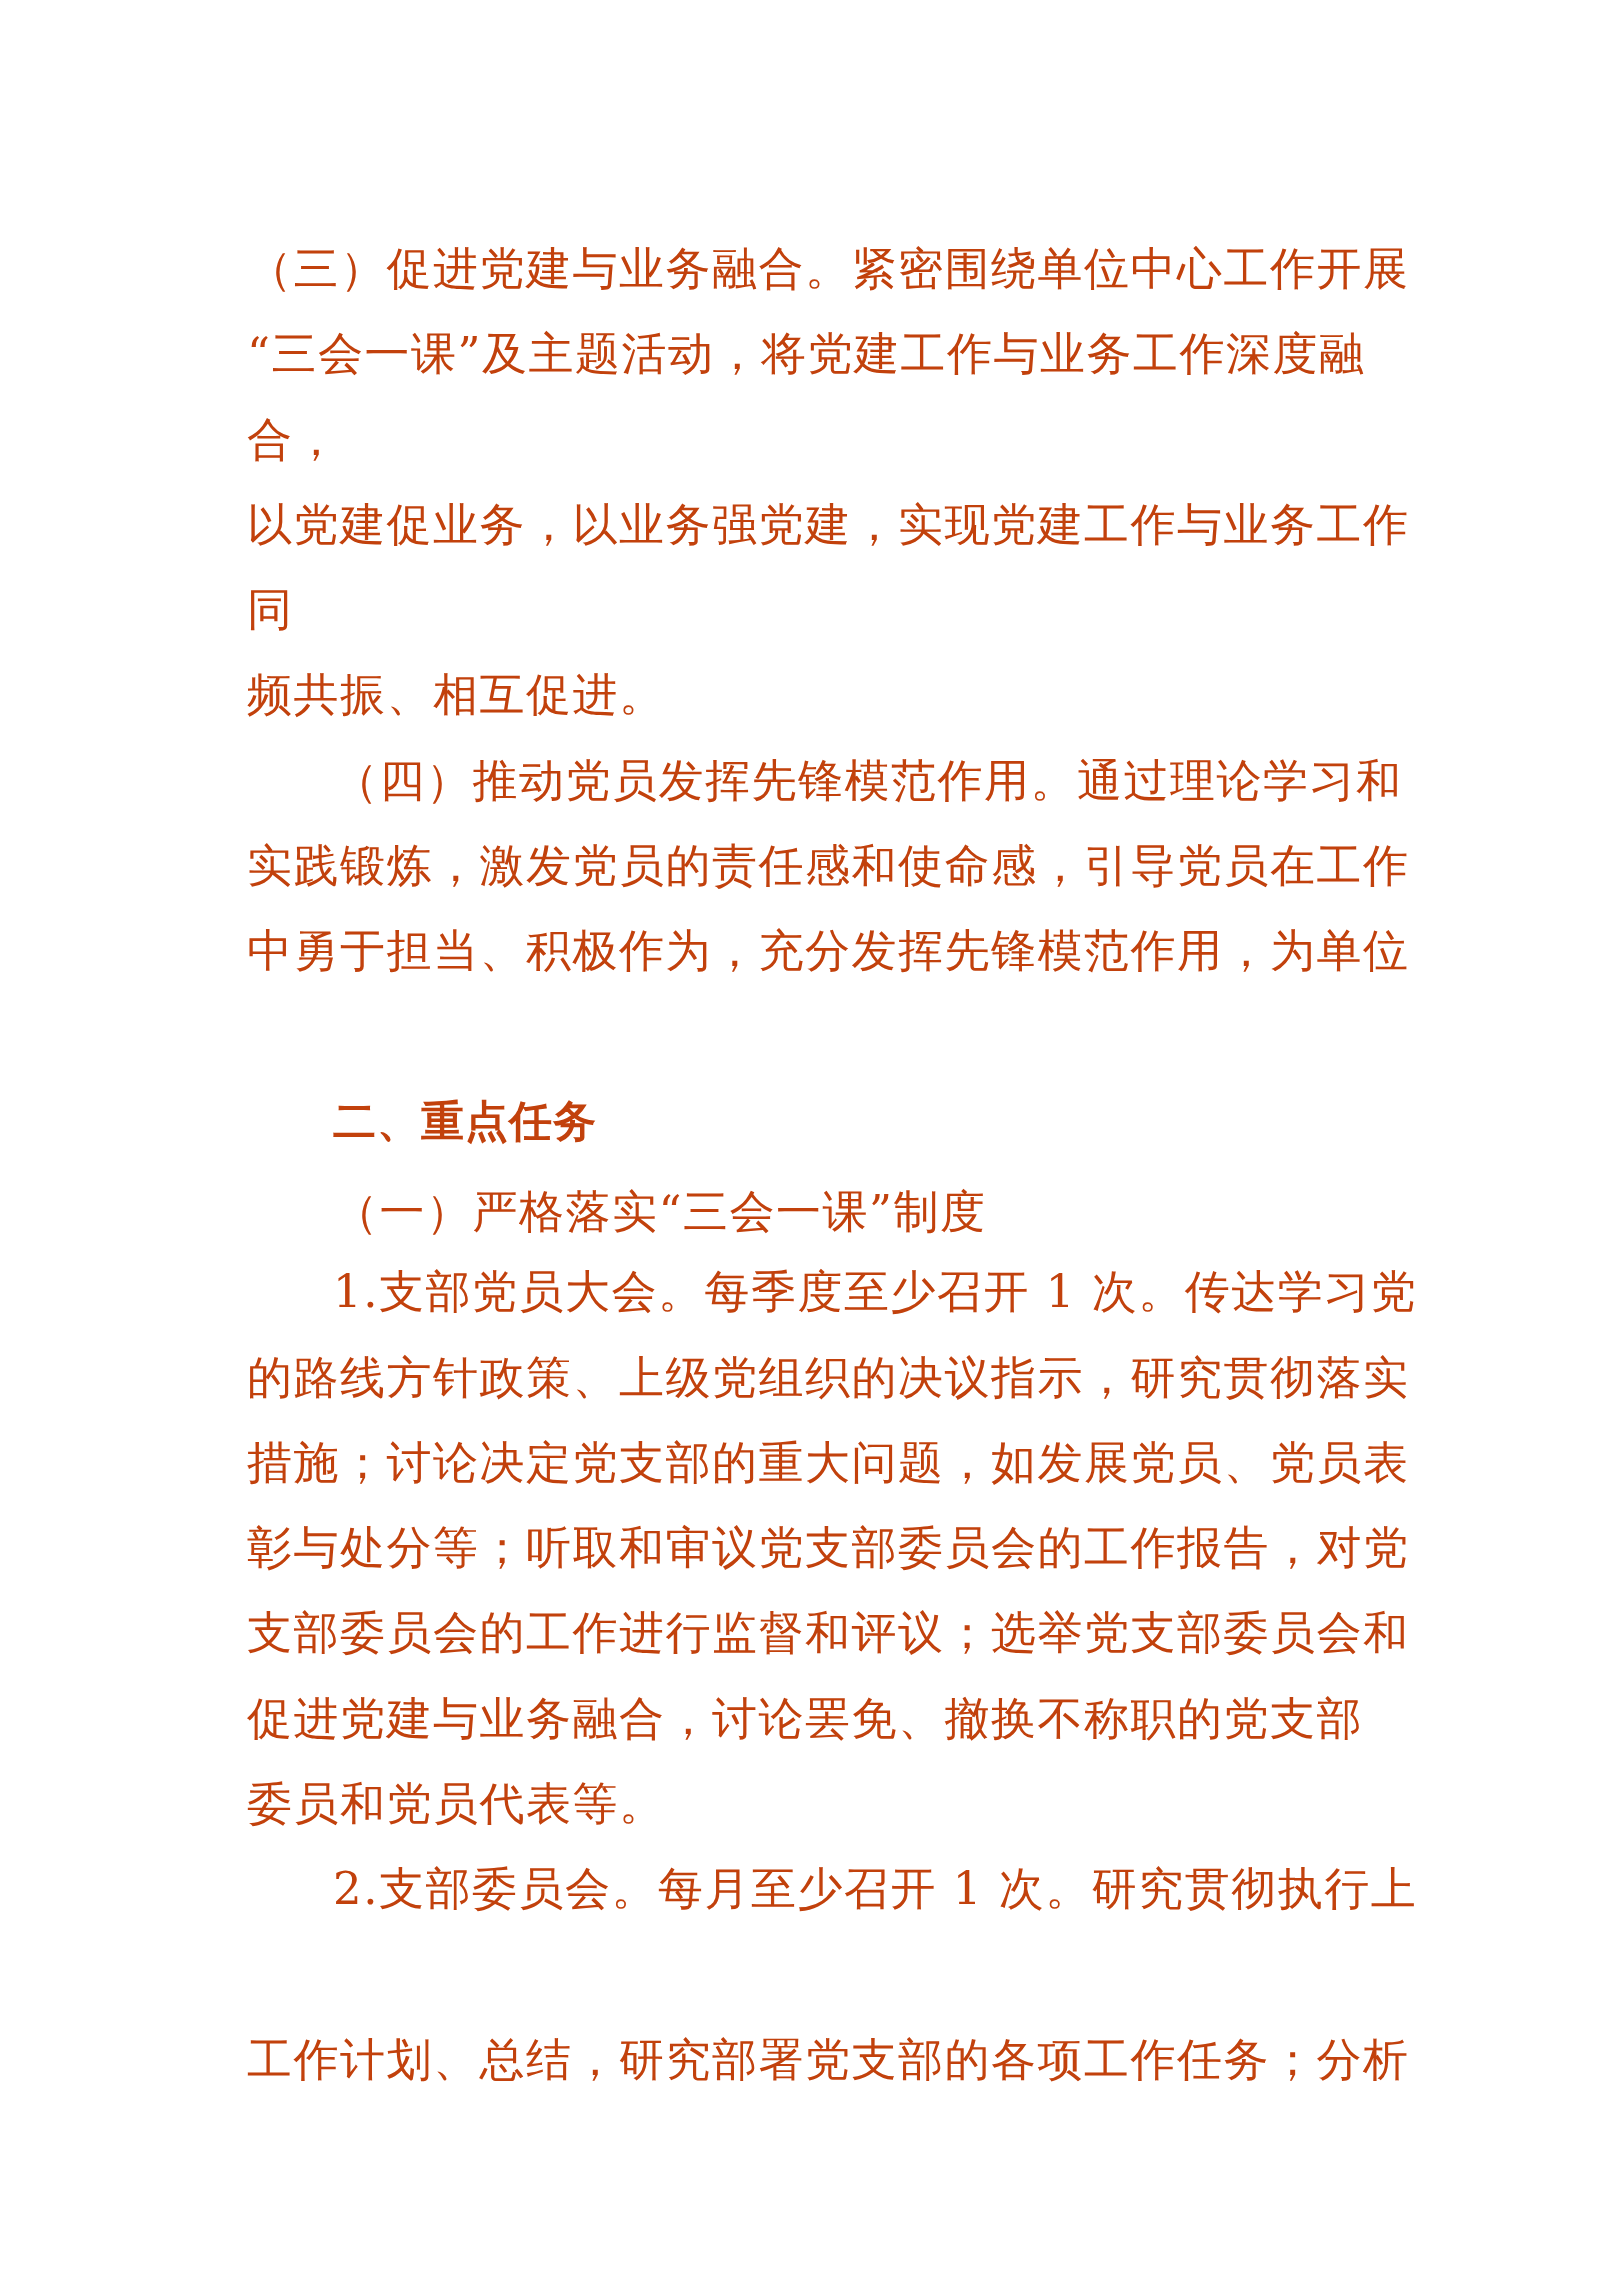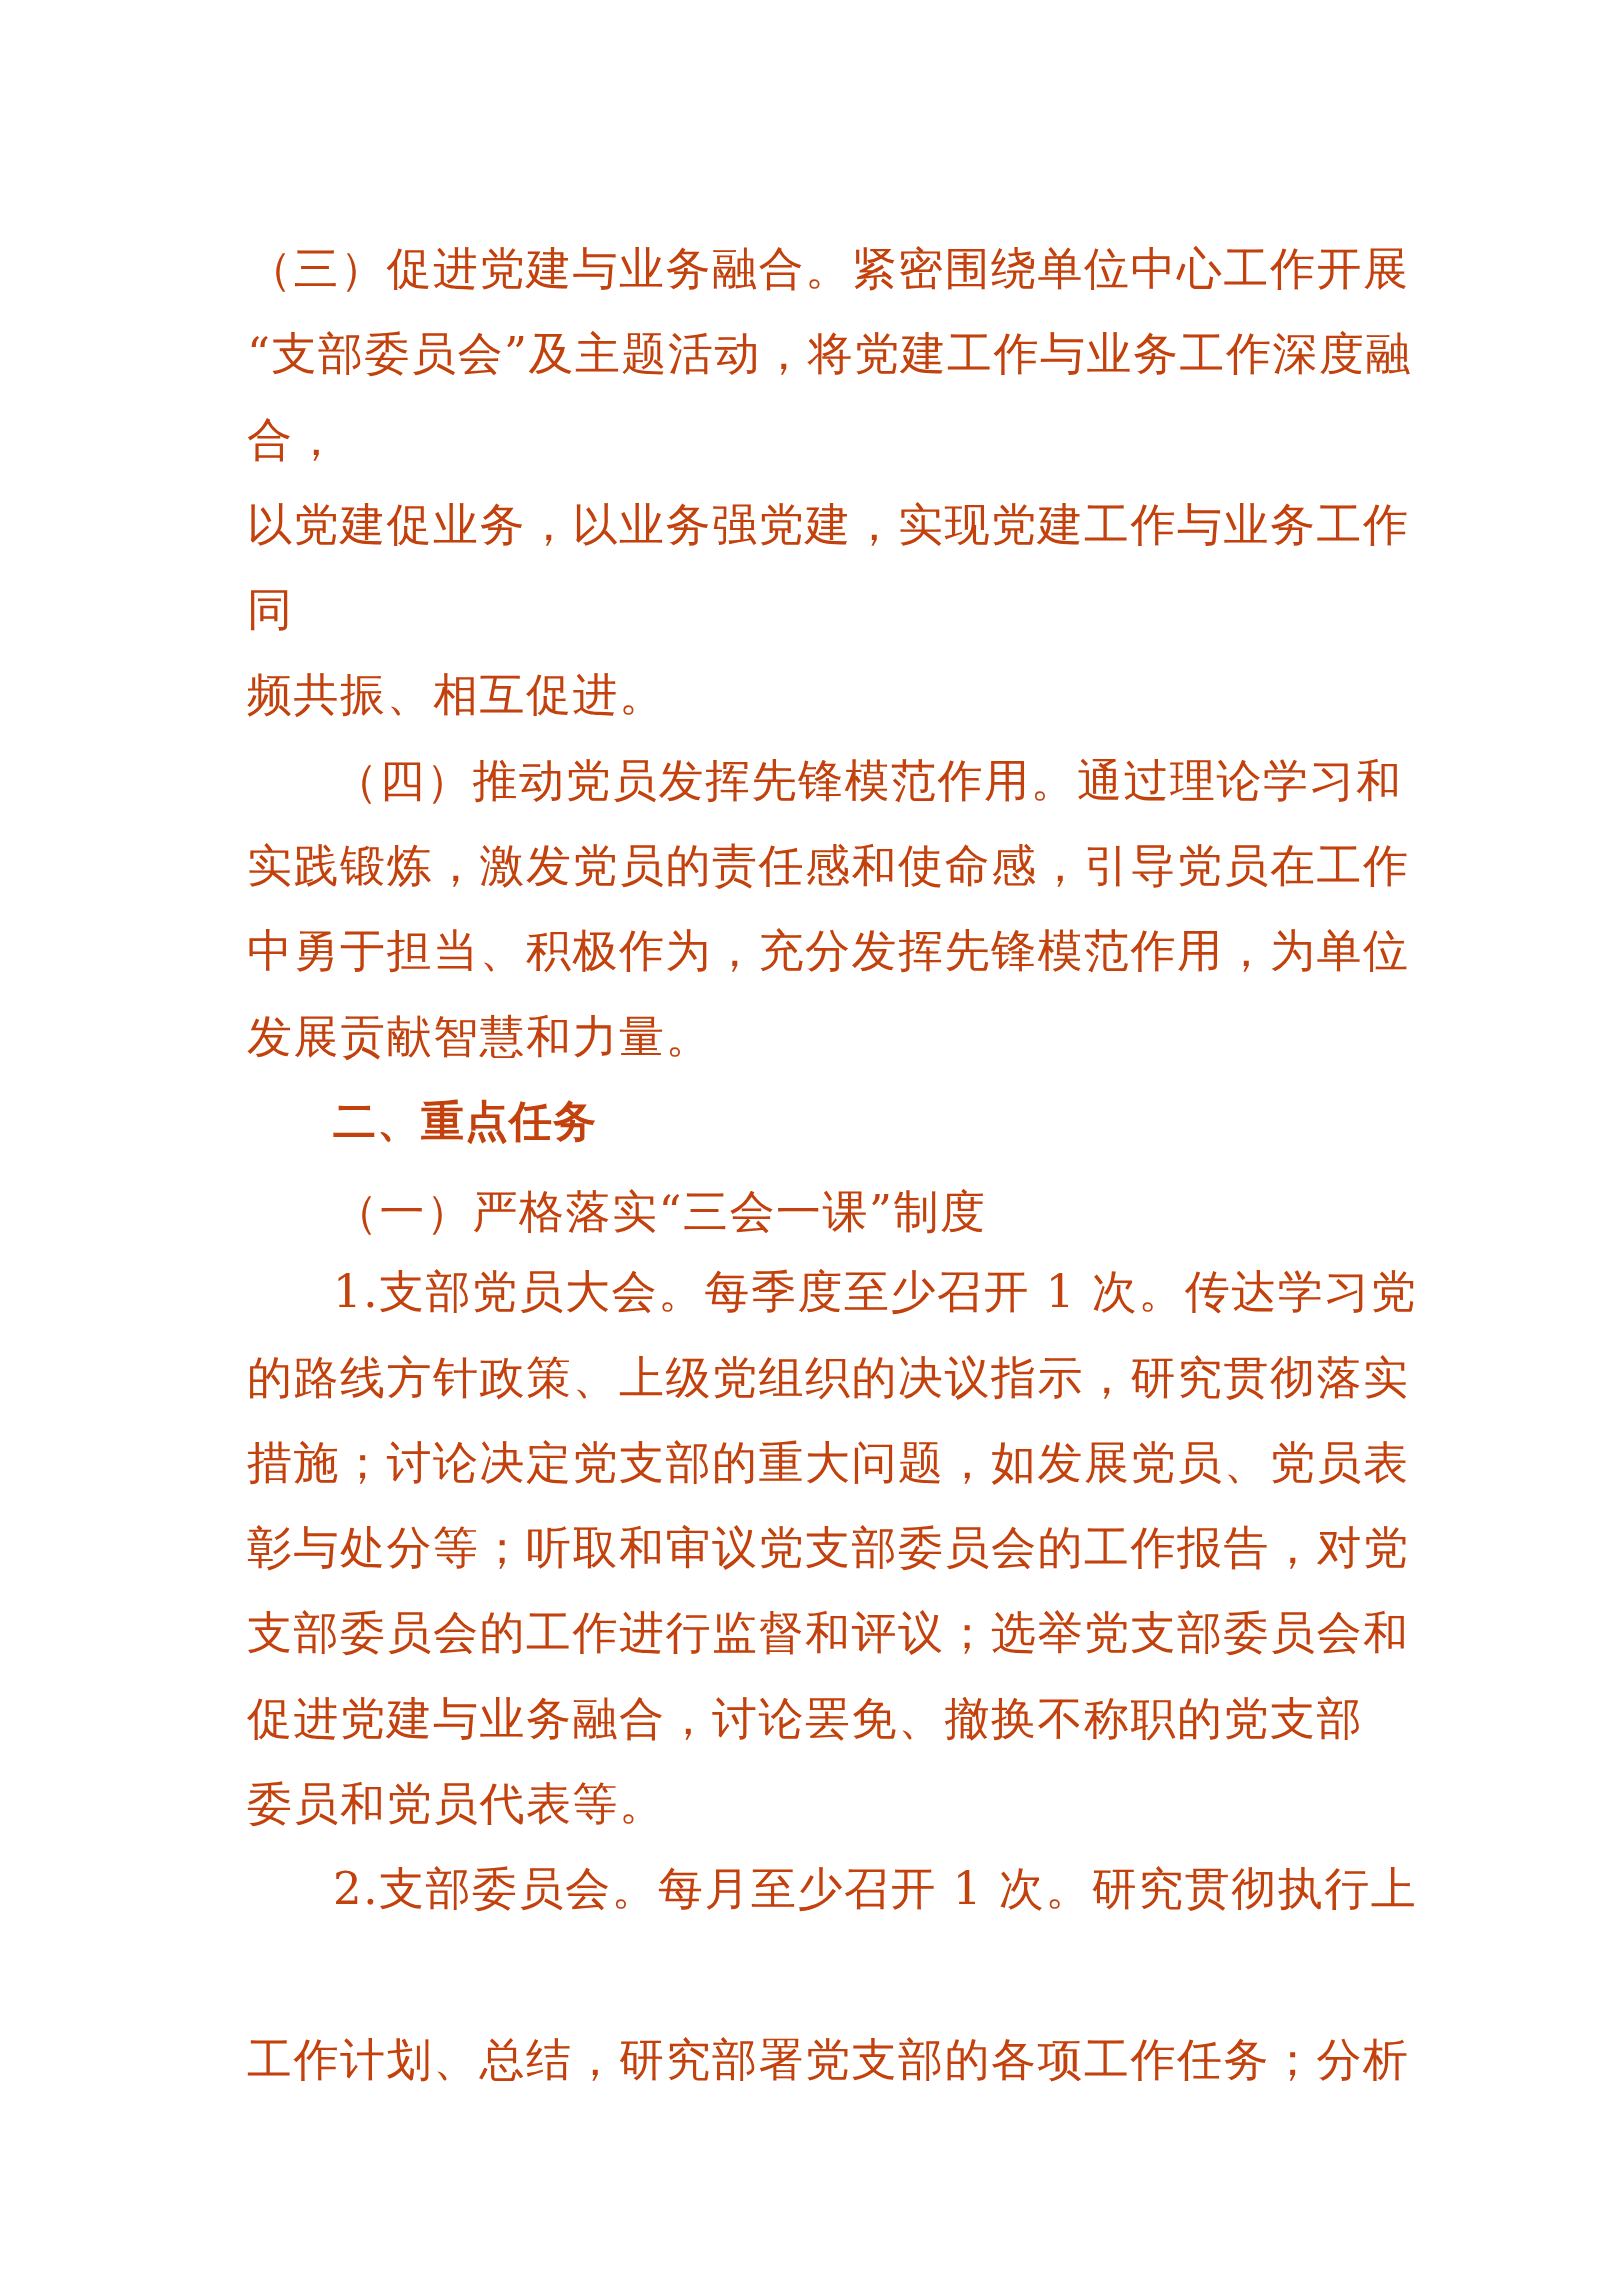--- a/index.html
+++ b/index.html
@@ -40,30 +40,29 @@
       letter-spacing: 1px;
     }
     .sub-heading { left: 333px; }
   </style>
 </head>
 <body>
 
 <div class="page">
 
   <div class="line" style="top:241px;">（三）促进党建与业务融合。紧密围绕单位中心工作开展</div>
-  <div class="line" style="top:326px;">“支部委员会”及主题活动，将党建工作与业务工作深度融</div>
+  <div class="line" style="top:326px;">“三会一课”及主题活动，将党建工作与业务工作深度融</div>
   <div class="line" style="top:412px;">合，</div>
   <div class="line" style="top:497px;">以党建促业务，以业务强党建，实现党建工作与业务工作</div>
   <div class="line" style="top:582px;">同</div>
   <div class="line" style="top:667px;">频共振、相互促进。</div>
 
   <div class="line indent" style="top:753px;">（四）推动党员发挥先锋模范作用。通过理论学习和</div>
   <div class="line" style="top:838px;">实践锻炼，激发党员的责任感和使命感，引导党员在工作</div>
   <div class="line" style="top:923px;">中勇于担当、积极作为，充分发挥先锋模范作用，为单位</div>
-  <div class="line" style="top:1009px;">发展贡献智慧和力量。</div>
 
   <div class="line indent heading" style="top:1094px;">二、重点任务</div>
 
   <div class="line sub-heading" style="top:1184px;">（一）严格落实“三会一课”制度</div>
 
   <div class="line indent" style="top:1264px;">1.支部党员大会。每季度至少召开 1 次。传达学习党</div>
   <div class="line" style="top:1350px;">的路线方针政策、上级党组织的决议指示，研究贯彻落实</div>
   <div class="line" style="top:1435px;">措施；讨论决定党支部的重大问题，如发展党员、党员表</div>
   <div class="line" style="top:1520px;">彰与处分等；听取和审议党支部委员会的工作报告，对党</div>
   <div class="line" style="top:1605px;">支部委员会的工作进行监督和评议；选举党支部委员会和</div>

